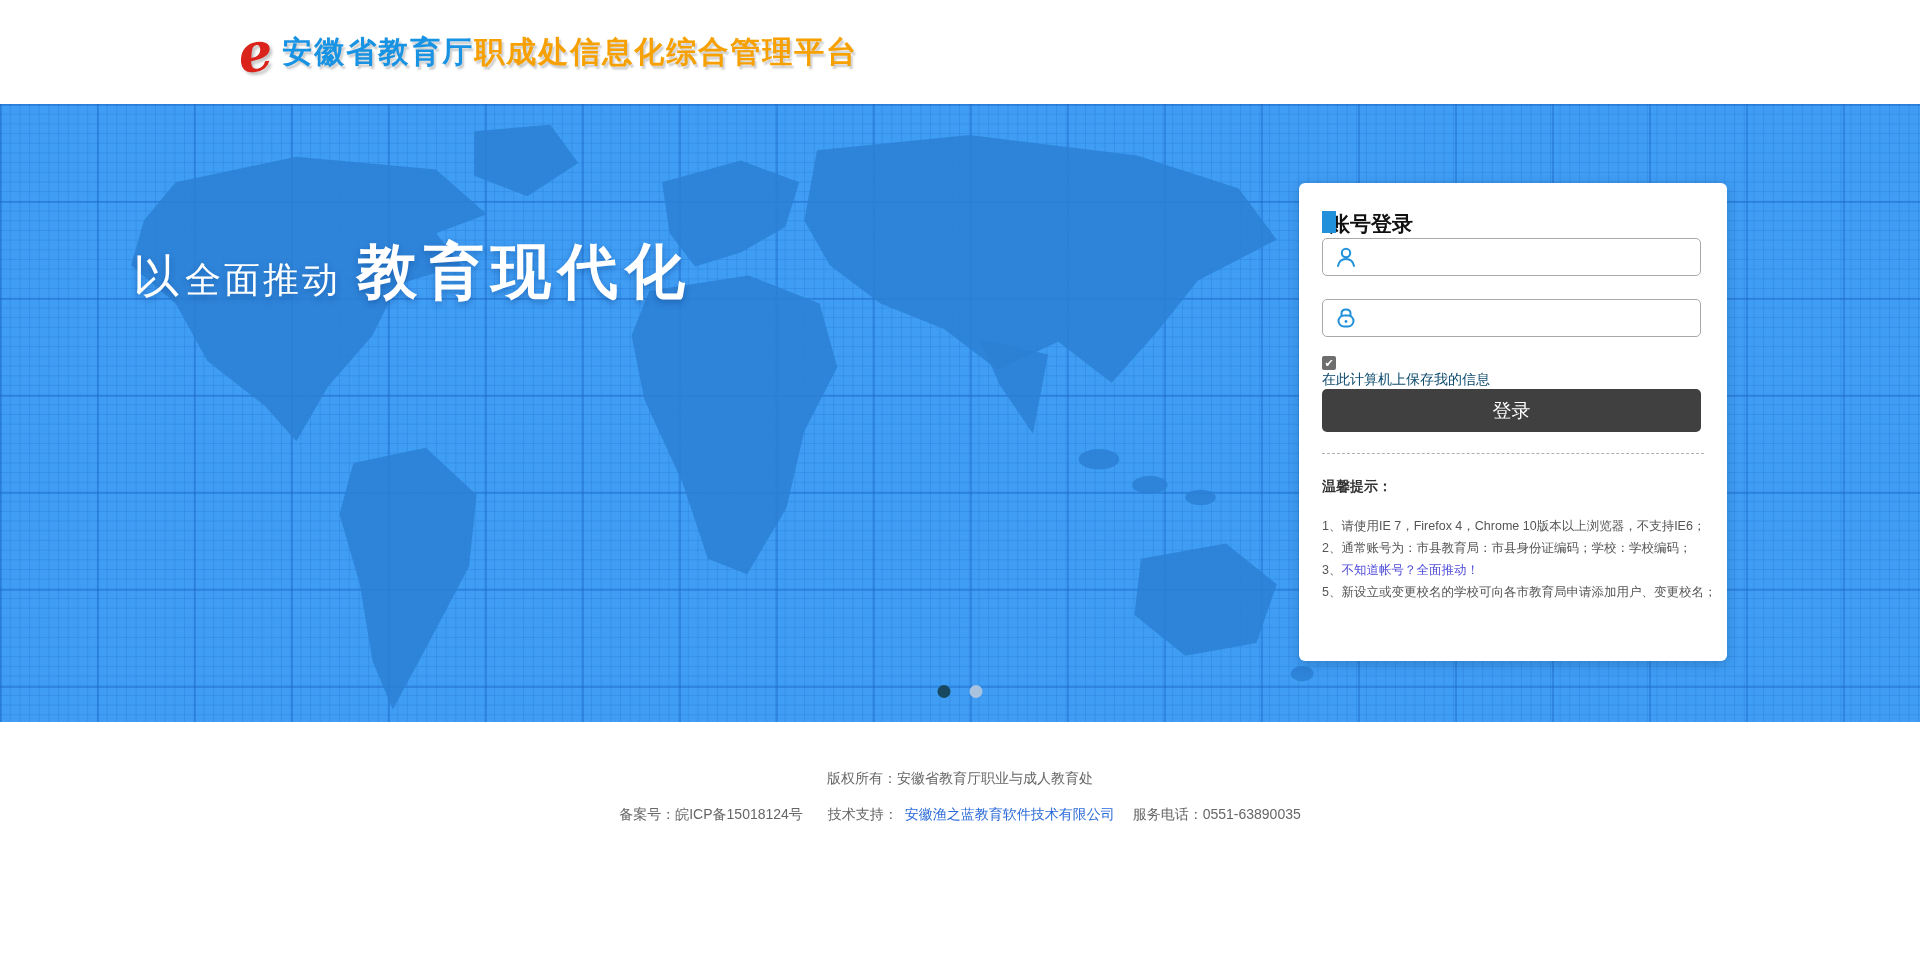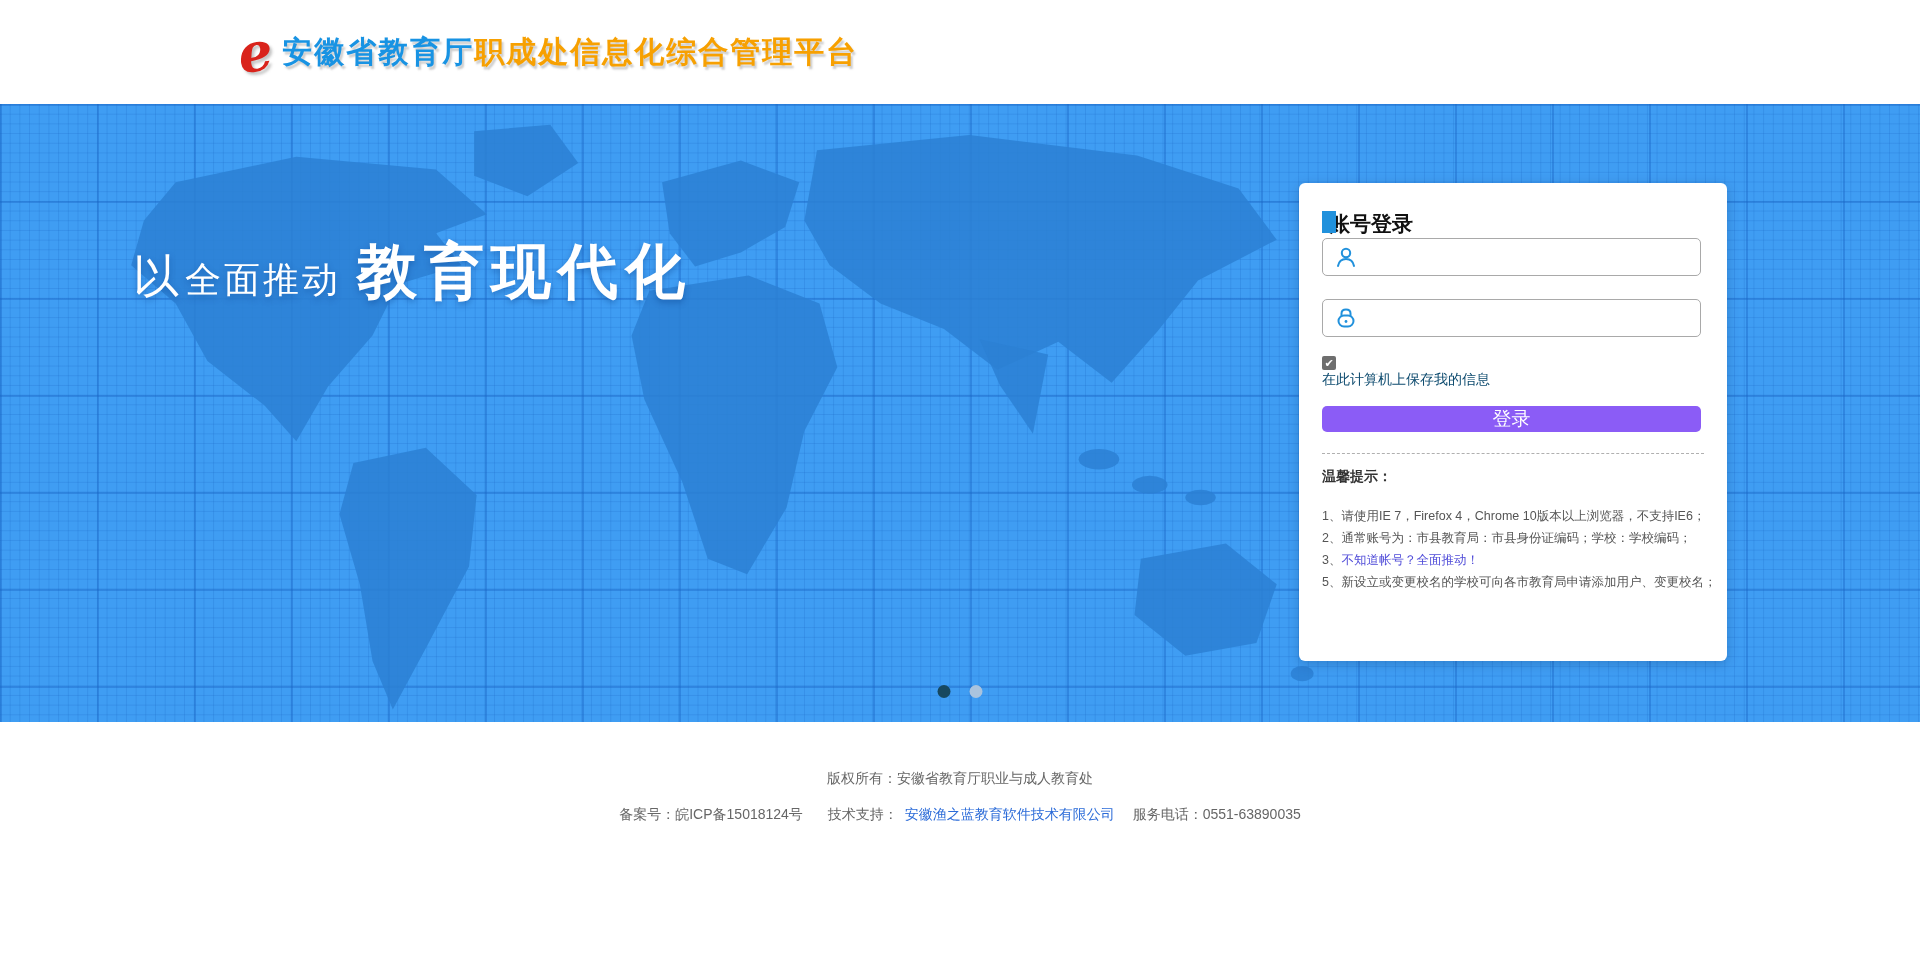--- a/index.html
+++ b/index.html
@@ -54,27 +54,27 @@
   .field .f-icon { width:24px; height:24px; margin:0 8px 0 11px; flex:0 0 auto; }
   .field input { border:none; outline:none; flex:1; height:100%; font-size:15px;
     background:transparent; border-radius:5px; }
 
   .remember-row { margin-top:16px; }
   .checkbox { display:inline-block; width:14px; height:14px; background:#6e6e6e;
     border-radius:2px; color:#ffffff; font-size:11px; line-height:14px;
     text-align:center; cursor:pointer; }
   .remember-label { display:block; font-size:14px; color:#0c4a6e; }
 
-  .login-button { display:block; width:379px; height:26px; margin-top:17px;
-    background:#8b5cf6; color:#ffffff; font-size:19px; border:none;
+  .login-button { display:block; width:379px; height:43px; margin-top:0;
+    background:#404040; color:#ffffff; font-size:19px; border:none;
     border-radius:5px; cursor:pointer; font-family:"Liberation Sans",sans-serif; }
 
   .divider { border:none; border-top:1px dashed #b0b0b0; margin-top:21px; }
 
-  .tips-title { margin-top:14px; font-size:14px; font-weight:bold; color:#333; }
+  .tips-title { margin-top:24px; font-size:14px; font-weight:bold; color:#333; }
   .tips-list { list-style:none; margin-top:19px; }
   .tips-list li { font-size:12.5px; color:#555; line-height:22px; white-space:nowrap; }
   .tip-link { color:#4f4bd8; text-decoration:none; cursor:pointer; }
 
   
   .dots { position:absolute; left:50%; transform:translateX(-50%); bottom:24px;
     display:flex; gap:19px; }
   .dot { width:13px; height:13px; border-radius:50%; cursor:pointer; }
   .dot.active { background:#17485f; }
   .dot.inactive { background:#a9c3de; }

